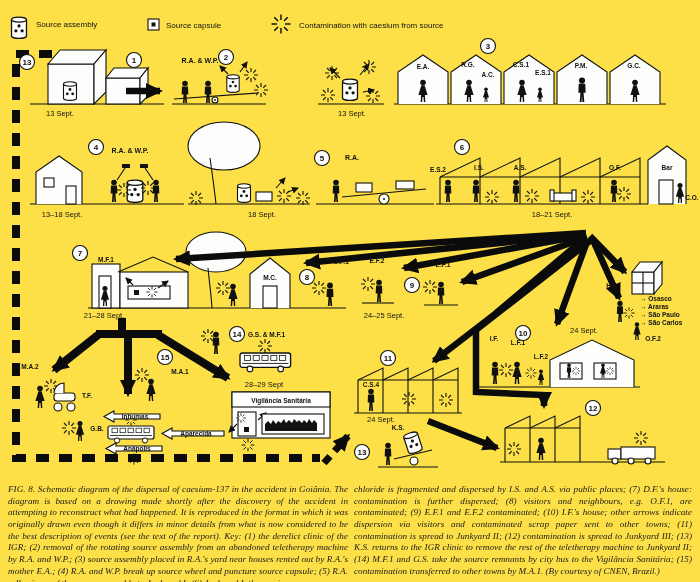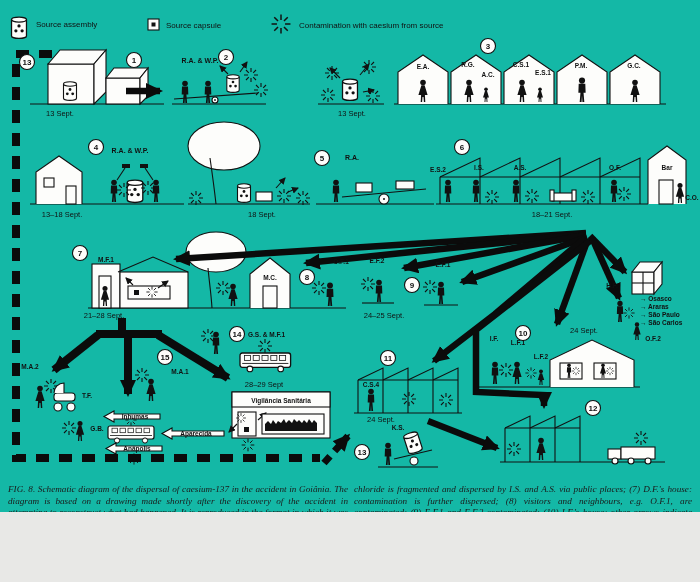--- a/index.html
+++ b/index.html
@@ -1,16 +1,16 @@
 <!DOCTYPE html>
 <html><head>
 <meta charset="utf-8">
 <style>
   html,body{margin:0;padding:0;background:#e8e8e6;}
-  .stage{position:relative;width:700px;height:512px;background:#14b8a6;overflow:hidden;
+  .stage{position:relative;width:700px;height:582px;background:#fde047;overflow:hidden;
          font-family:"Liberation Sans",sans-serif;}
   svg{position:absolute;left:0;top:0;}
   .lbl{font:bold 7px "Liberation Sans",sans-serif;fill:#111;}
   .lbl2{font:bold 6.5px "Liberation Sans",sans-serif;fill:#111;}
   .date{font:7.5px "Liberation Sans",sans-serif;fill:#111;}
   .leg{font:8px "Liberation Sans",sans-serif;fill:#111;}
   .num{font:bold 8px "Liberation Sans",sans-serif;fill:#111;}
   .town{font:bold 6.5px "Liberation Sans",sans-serif;fill:#111;}
   .cap{position:absolute;top:484px;width:340px;color:#1a1a1a;
        font:italic 9.2px/1.27 "Liberation Serif",serif;text-align:justify;}

